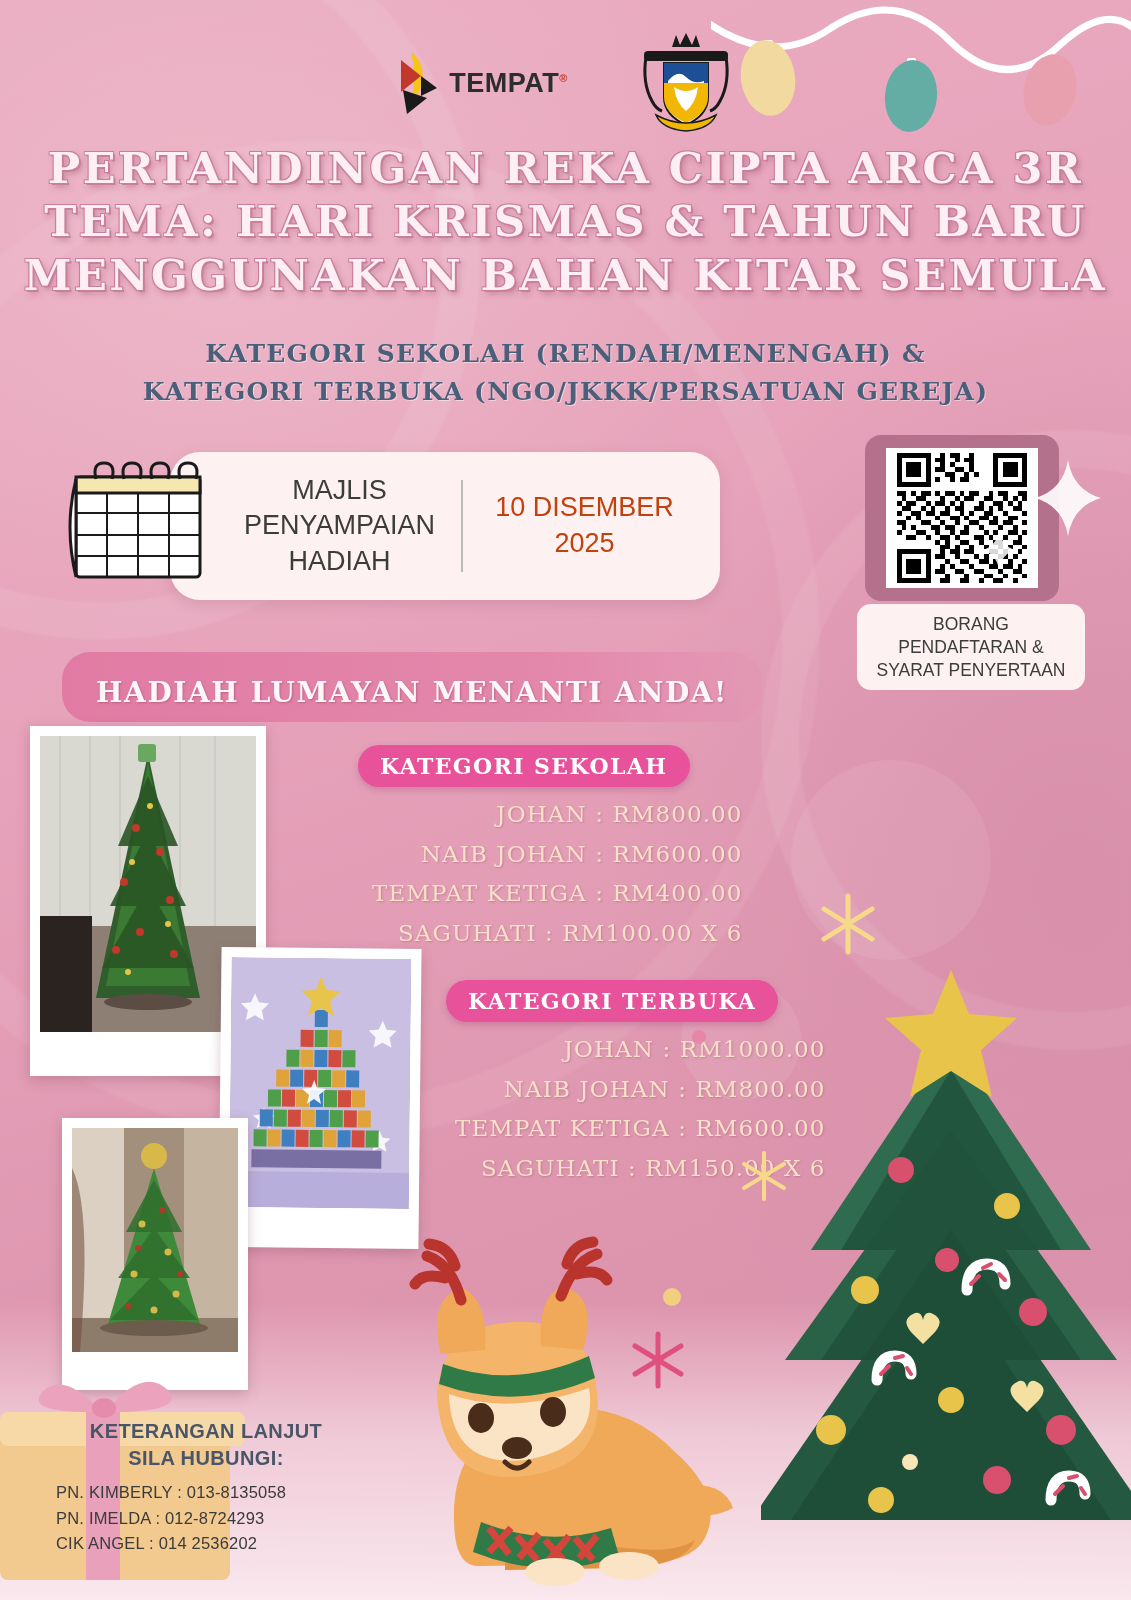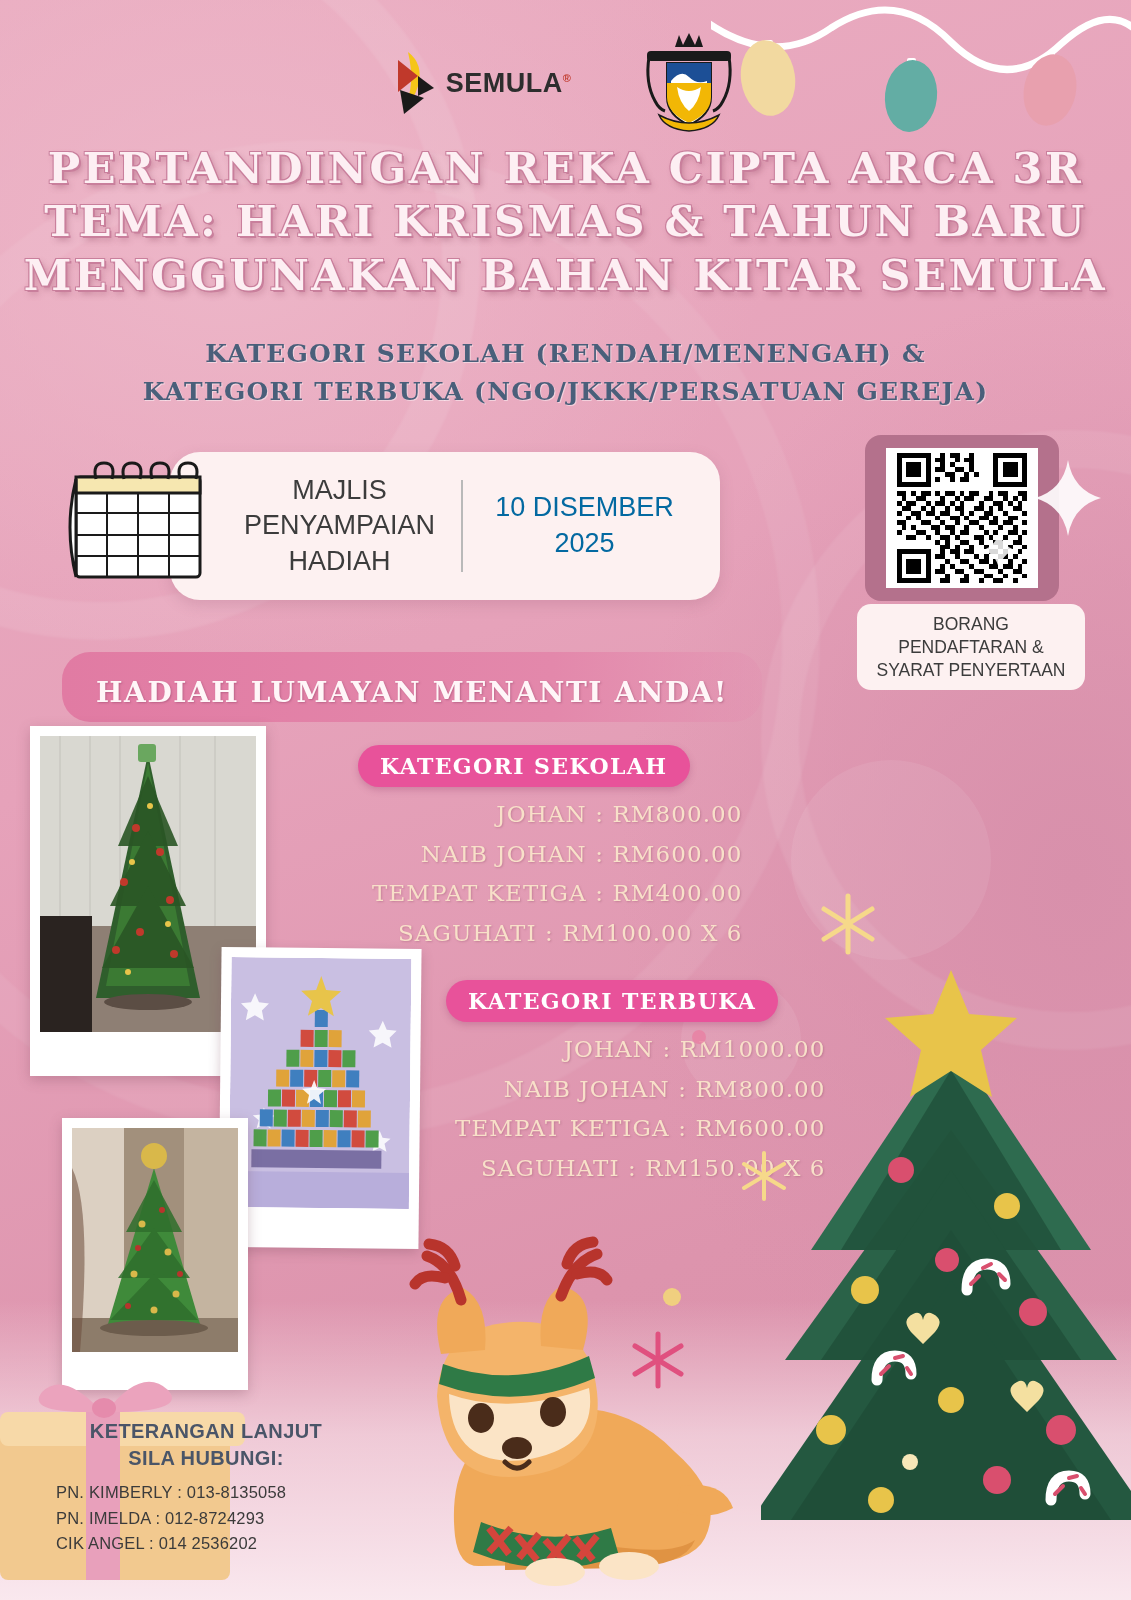--- a/index.html
+++ b/index.html
@@ -104,21 +104,21 @@
     box-shadow: 0 5px 14px rgba(150,90,115,0.22);
   }
   .event-left {
     flex: 1; text-align: center;
     font-size: 27px; color: #3c3c3c; line-height: 1.32;
     padding-left: 48px;
   }
   .event-div { width: 2px; height: 92px; background: #b9b9b9; }
   .event-right {
     flex: 1; text-align: center;
-    font-size: 27px; color: #0369a1; line-height: 1.32;
+    font-size: 27px; color: #c2410c; line-height: 1.32;
     padding-right: 14px;
   }
   .calendar { position: absolute; left: 62px; top: 455px; width: 156px; height: 140px; }
 
   
   .qr-card {
     position: absolute; right: 72px; top: 435px;
     width: 194px; height: 166px;
     background: #b4718c;
     border-radius: 16px;
@@ -237,21 +237,21 @@
 
 <div class="logos">
   <div class="mphlg">
     <svg width="48" height="74" viewBox="0 0 48 74">
       <path d="M14 6 Q 30 18 24 40 Q 20 54 10 62 Q 22 40 14 6 Z" fill="#f5c518"></path>
       <path d="M4 14 L 24 30 L 4 46 Z" fill="#c0392b"></path>
       <path d="M6 44 L 30 52 L 10 68 Z" fill="#1a1a1a"></path>
       <path d="M24 30 L 40 42 L 24 50 Z" fill="#1a1a1a"></path>
     </svg>
     <div class="mphlg-text">
-      <span>SEMULA</span><sup>®</sup>
+      <span>TEMPAT</span><sup>®</sup>
     </div>
   </div>
 
   <div class="jata">
     <svg width="96" height="104" viewBox="0 0 96 104">
 
       <path d="M38 4 L42 14 L48 2 L54 14 L58 4 L62 16 L34 16 Z" fill="#1a1a1a"></path>
 
       <path d="M8 26 q -4 26 6 44 q 4 8 10 10" stroke="#1a1a1a" stroke-width="3" fill="none"></path>
       <path d="M88 26 q 4 26 -6 44 q -4 8 -10 10" stroke="#1a1a1a" stroke-width="3" fill="none"></path>

